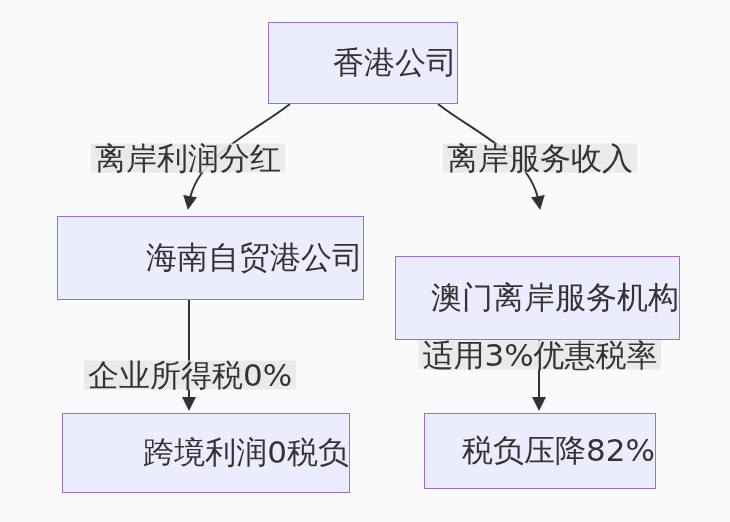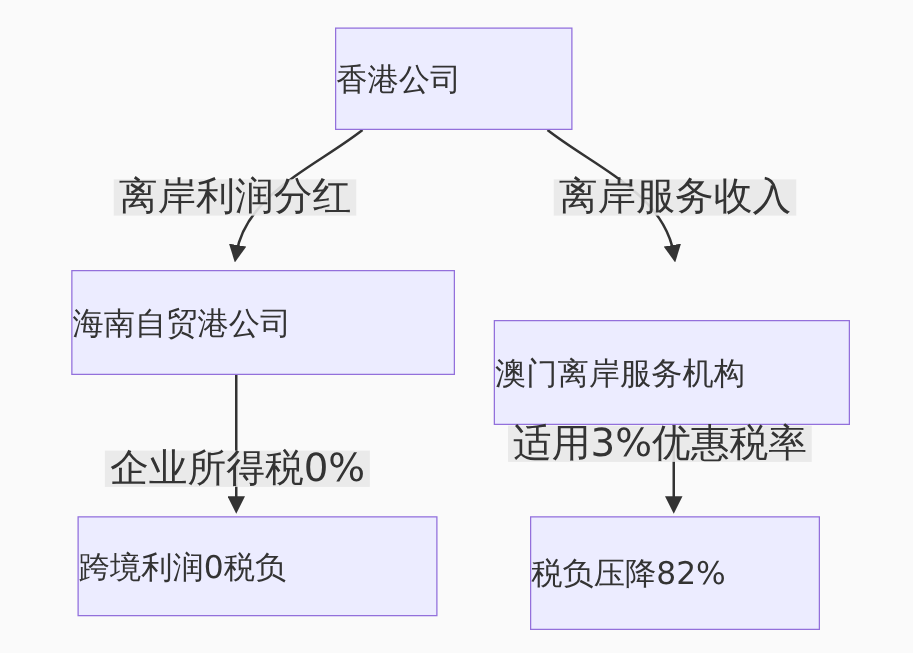--- a/index.html
+++ b/index.html
@@ -26,46 +26,46 @@
     fill: none;
     stroke: #333333;
     stroke-width: 2px;
   }
   .node {
     position: absolute;
     box-sizing: border-box;
     background: #ECECFF;
     border: 1.5px solid #9370DB;
     color: #333333;
-    font-size: 25px;
+    font-size: 31px;
     display: flex;
     align-items: center;
-    justify-content: flex-start;
+    justify-content: flex-end;
     text-align: center;
     white-space: nowrap;
   }
   .node-hk     { left: 268px; top: 22px;  width: 190px; height: 82px; }
   .node-hainan { left: 57px;  top: 216px; width: 307px; height: 84px; }
   .node-macau  { left: 395px; top: 216px; width: 285px; height: 84px; margin-top: 40px; }
   .node-profit { left: 62px;  top: 413px; width: 288px; height: 80px; }
-  .node-tax    { left: 424px; top: 413px; width: 232px; height: 91px; }
+  .node-tax    { left: 424px; top: 413px; width: 232px; height: 76px; }
   .edge-label {
     position: absolute;
     transform: translate(-50%, -50%);
     background: rgba(232, 232, 232, 0.9);
     color: #333333;
     font-size: 31px;
     line-height: 29px;
     padding: 0 4px;
     white-space: nowrap;
   }
   .label-1 { left: 188px; top: 158px; }
   .label-2 { left: 540px; top: 158px; }
   .label-3 { left: 190px; top: 375px; }
-  .label-4 { left: 528px; top: 355px; }
+  .label-4 { left: 540px; top: 355px; }
 </style>
 </head>
 <body>
 
 <div class="canvas">
 
   <svg class="edges" viewBox="0 0 730 522" xmlns="http://www.w3.org/2000/svg">
     <defs>
       <marker id="arrowhead" viewBox="0 0 10 10" refX="5" refY="5" markerWidth="7" markerHeight="7" orient="auto">
         <path d="M0,0 L10,5 L0,10 z" fill="#333333"></path>

